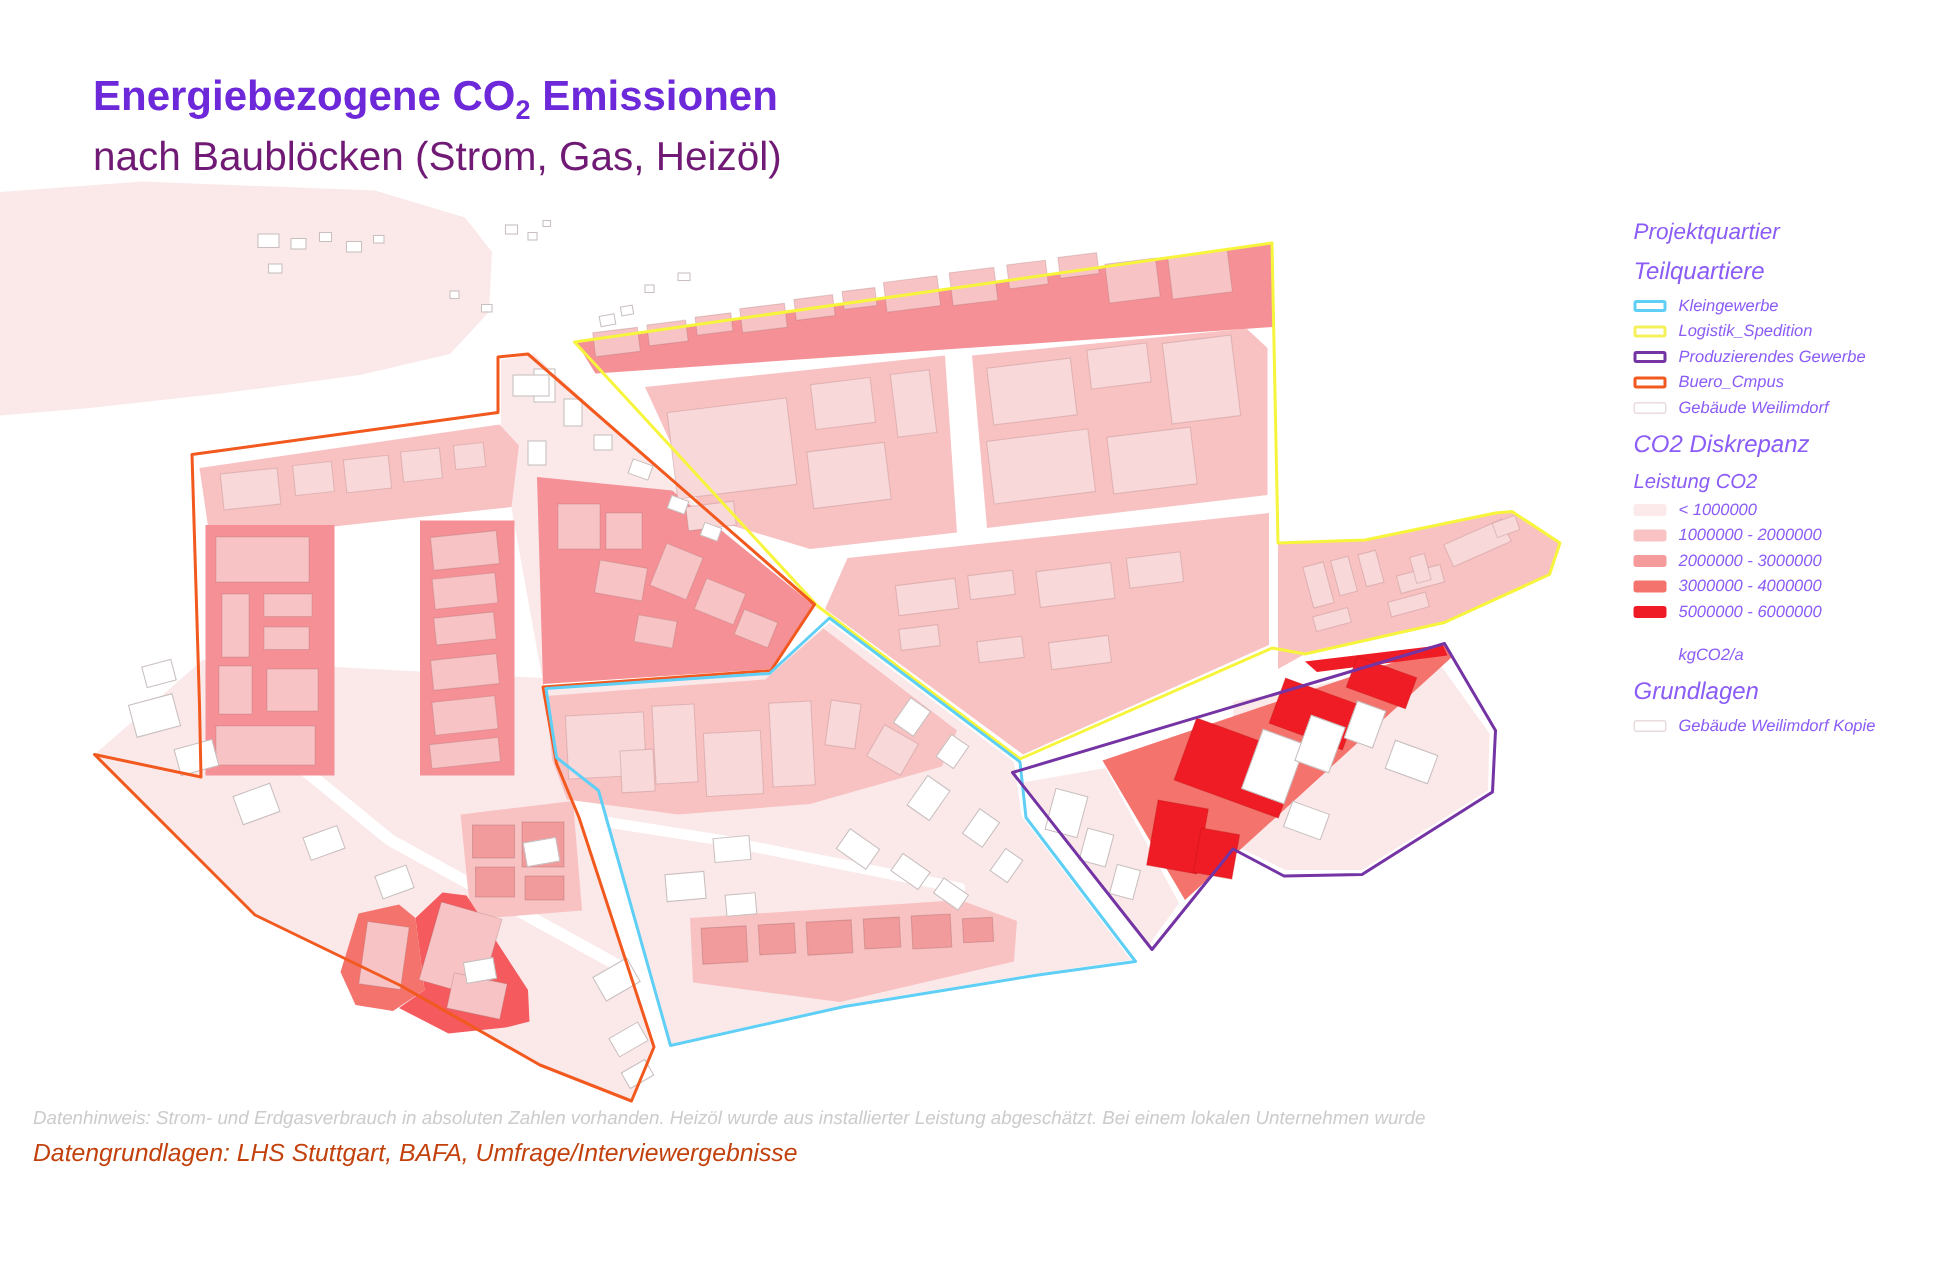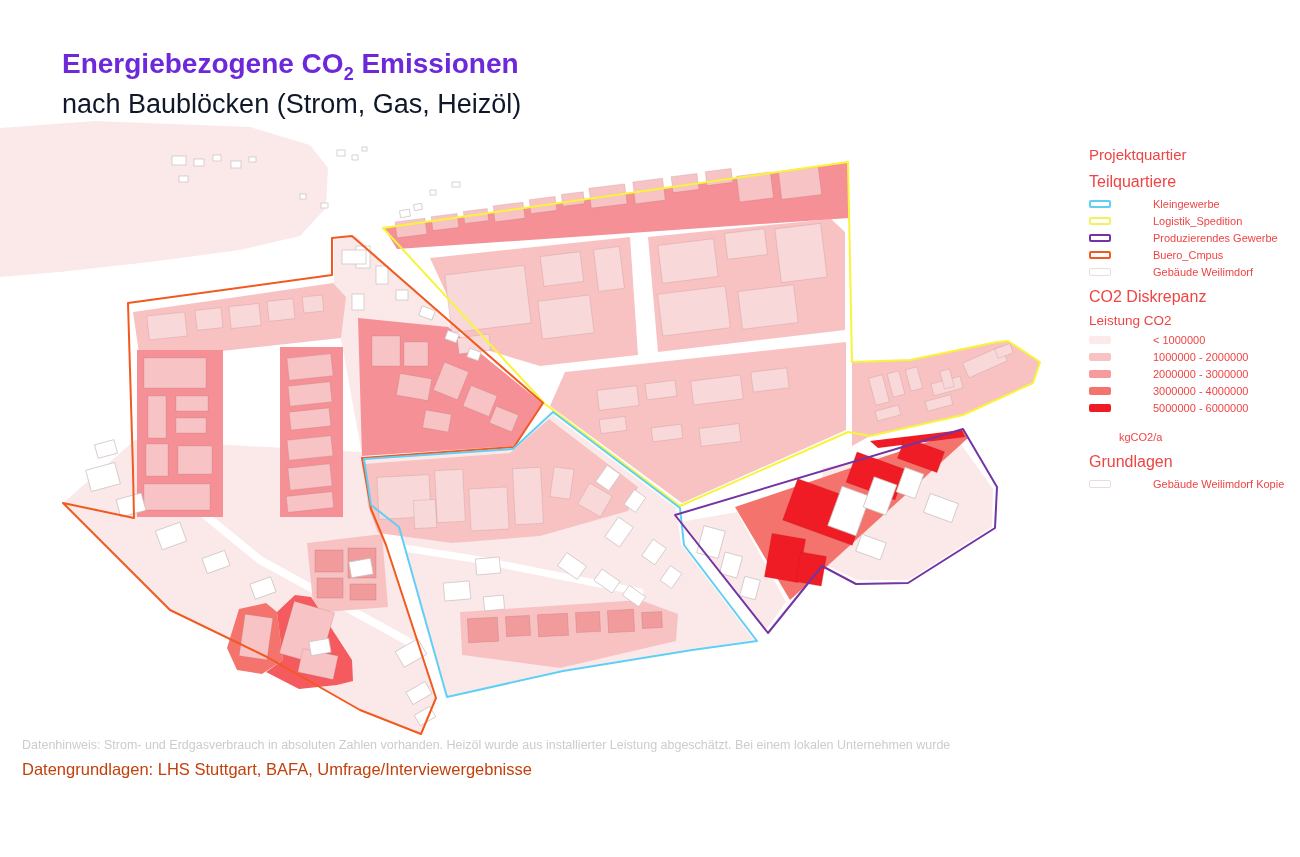--- a/index.html
+++ b/index.html
@@ -4,30 +4,30 @@
 <style>
   html,body{margin:0;padding:0;}
   body{
     width:1300px;height:857px;position:relative;background:#ffffff;
     font-family:"Liberation Sans", sans-serif;overflow:hidden;
   }
   #map-layer{position:absolute;left:0;top:0;width:1300px;height:857px;z-index:0;}
   #header{position:absolute;left:62px;top:48px;z-index:2;}
   #title-line{font-size:28px;font-weight:bold;color:#6d28d9;letter-spacing:0;}
   #title-line sub{font-size:18px;}
-  #subtitle-line{font-size:27px;color:#0f172a;margin-top:4px;}
-  #legend{position:absolute;left:1089px;top:146px;width:210px;z-index:2;color:#ef4444;}
+  #subtitle-line{font-size:27px;color:#701a75;margin-top:4px;}
+  #legend{position:absolute;left:1089px;top:146px;width:210px;z-index:2;color:#8b5cf6;font-style:italic;}
   .lg-title{font-size:15px;margin-bottom:10px;}
   .lg-heading{font-size:16px;margin:10px 0 7px 0;}
   .lg-subheading{font-size:13.5px;margin:2px 0 6px 0;}
-  .lg-row{display:flex;align-items:center;margin-bottom:5px;gap:34px;}
+  .lg-row{display:flex;align-items:center;margin-bottom:5px;}
   .lg-swatch{width:22px;height:8px;border-radius:2px;margin-right:8px;flex:0 0 22px;box-sizing:border-box;}
   .lg-label{font-size:11px;white-space:nowrap;}
   .lg-unit{font-size:11px;margin-left:30px;margin-top:17px;}
-  #footer{position:absolute;left:22px;top:737px;z-index:2;}
+  #footer{position:absolute;left:22px;top:737px;z-index:2;font-style:italic;}
   .footer-note{font-size:12.5px;line-height:17px;color:#cccccc;}
   .footer-sources{font-size:16.5px;color:#c2410c;margin-top:6px;}
 </style>
 </head>
 <body>
 
 <div id="map-layer"><svg viewBox="0 0 1300 857" width="1300" height="857">
       <polygon points="0,128 95,121 250,127 310,145 328,168 326,208 300,236 240,250 150,262 60,272 0,277" fill="#FBE9EA" stroke="none" stroke-linejoin="round"></polygon>
       <polygon points="334,240 356,236 540,408 516,445 362,455 334,300" fill="#FBE9EA" stroke="none" stroke-linejoin="round"></polygon>
       <polygon points="63,503 135,440 362,452 372,508 386,545 436,698 421,734 360,710 267,657 170,610" fill="#FBE9EA" stroke="none" stroke-linejoin="round"></polygon>

